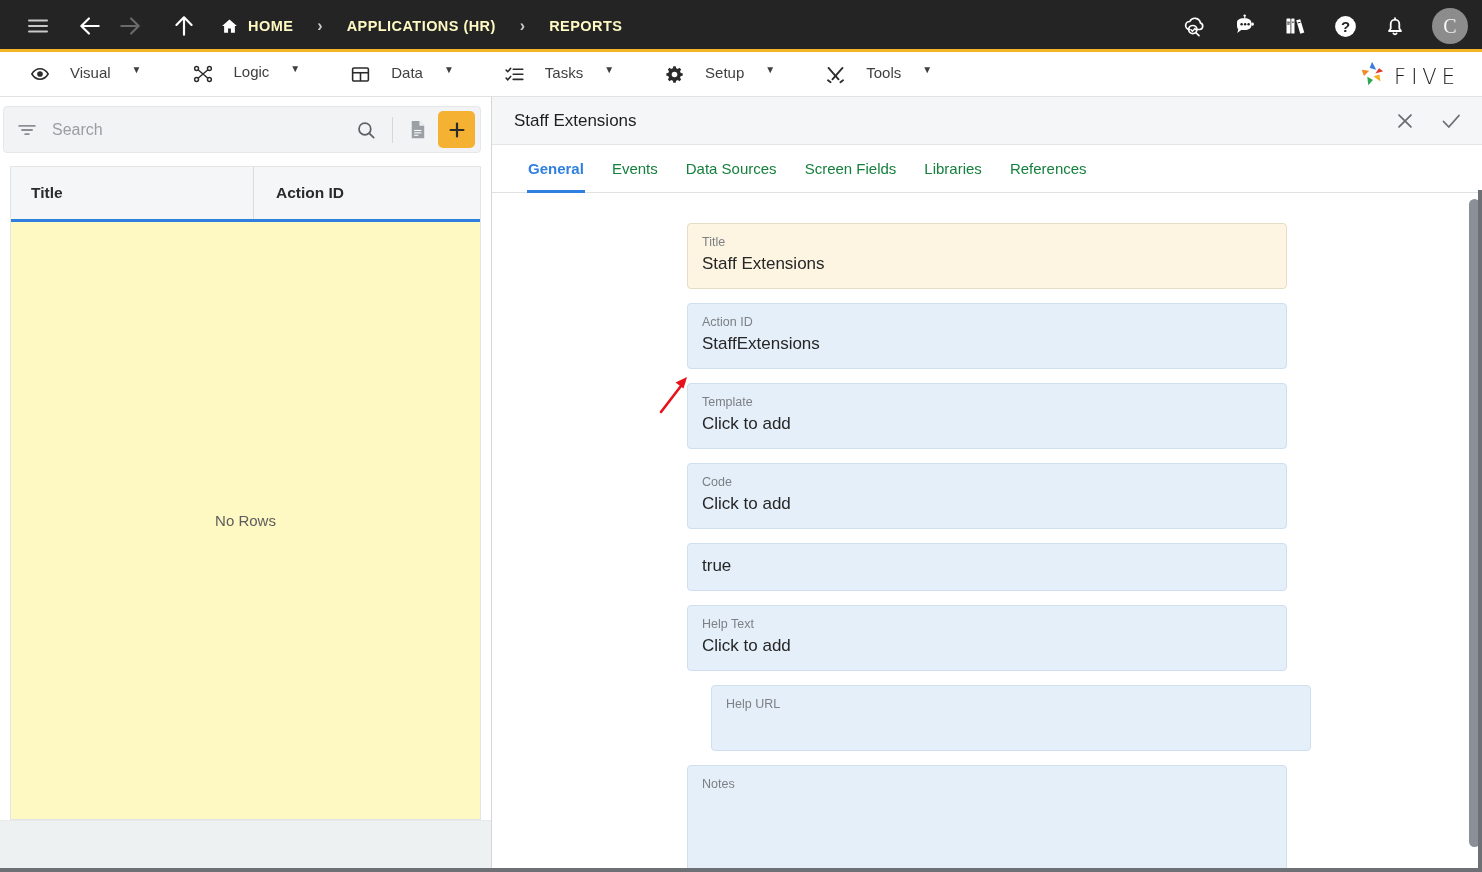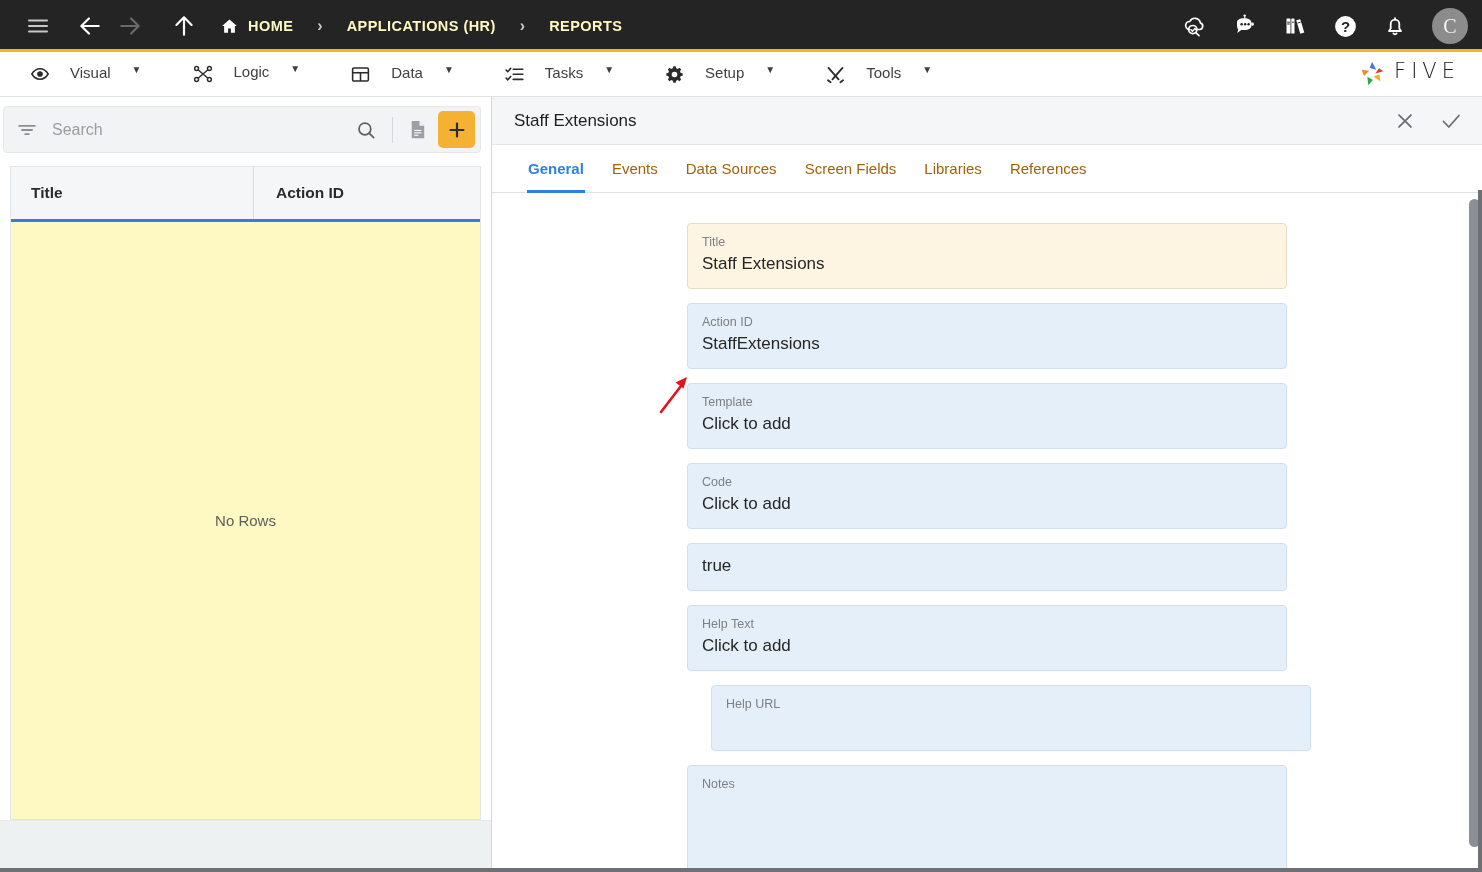--- a/index.html
+++ b/index.html
@@ -44,21 +44,21 @@
   .menubar {
     height: 45px; flex: 0 0 45px; background: #ffffff; display: flex; align-items: center;
     padding-left: 16px; border-bottom: 1px solid #e2e2e2; position: relative;
   }
   .menu-item {
     display: flex; align-items: flex-start; gap: 20px; padding: 6px 14px;
     color: #3f3f3f; font-size: 15px; white-space: nowrap; margin-right: 22px;
   }
   .menu-item .caret { font-size: 10px; color: #3f3f3f; margin-left: 1px; }
   .menu-item svg { flex: 0 0 auto; }
-  .brand { margin-left: auto; margin-right: 22px; display: flex; align-items: flex-start; gap: 7px; }
+  .brand { margin-left: auto; margin-right: 22px; display: flex; align-items: flex-end; gap: 7px; }
   .brand-word {
     font-size: 21px; letter-spacing: 5px; color: #1a1a1a;
     font-family: "DejaVu Sans", sans-serif; font-weight: 300;
   }
 
   
   .body { flex: 1 1 auto; display: flex; min-height: 0; }
 
   
   .leftpane {
@@ -116,21 +116,21 @@
   .rp-title { font-size: 17px; color: #1f1f1f; font-weight: normal; }
   .rp-actions { margin-left: auto; display: flex; align-items: center; gap: 20px; }
   .rp-act { color: #6a6e73; display: flex; align-items: center; justify-content: center; width: 26px; height: 26px; }
 
   .tabs {
     height: 48px; flex: 0 0 48px; display: flex; align-items: stretch;
     padding-left: 22px; border-bottom: 1px solid #e0e1e3; background: #ffffff;
   }
   .tab {
     display: flex; align-items: center; padding: 0 14px; font-size: 15px;
-    color: #a16207; position: relative; white-space: nowrap;
+    color: #15803d; position: relative; white-space: nowrap;
   }
   .tab.active { color: #2f7fe0; font-weight: bold; }
   .tab.active::after {
     content: ""; position: absolute; left: 13px; right: 13px; bottom: -1px;
     height: 3px; background: #2f7fe0;
   }
 
   .formscroll { flex: 1 1 auto; position: relative; overflow: hidden; background: #ffffff; }
   .formwrap { padding: 30px 0 0 0; display: flex; flex-direction: column; align-items: center; }
   .field {

